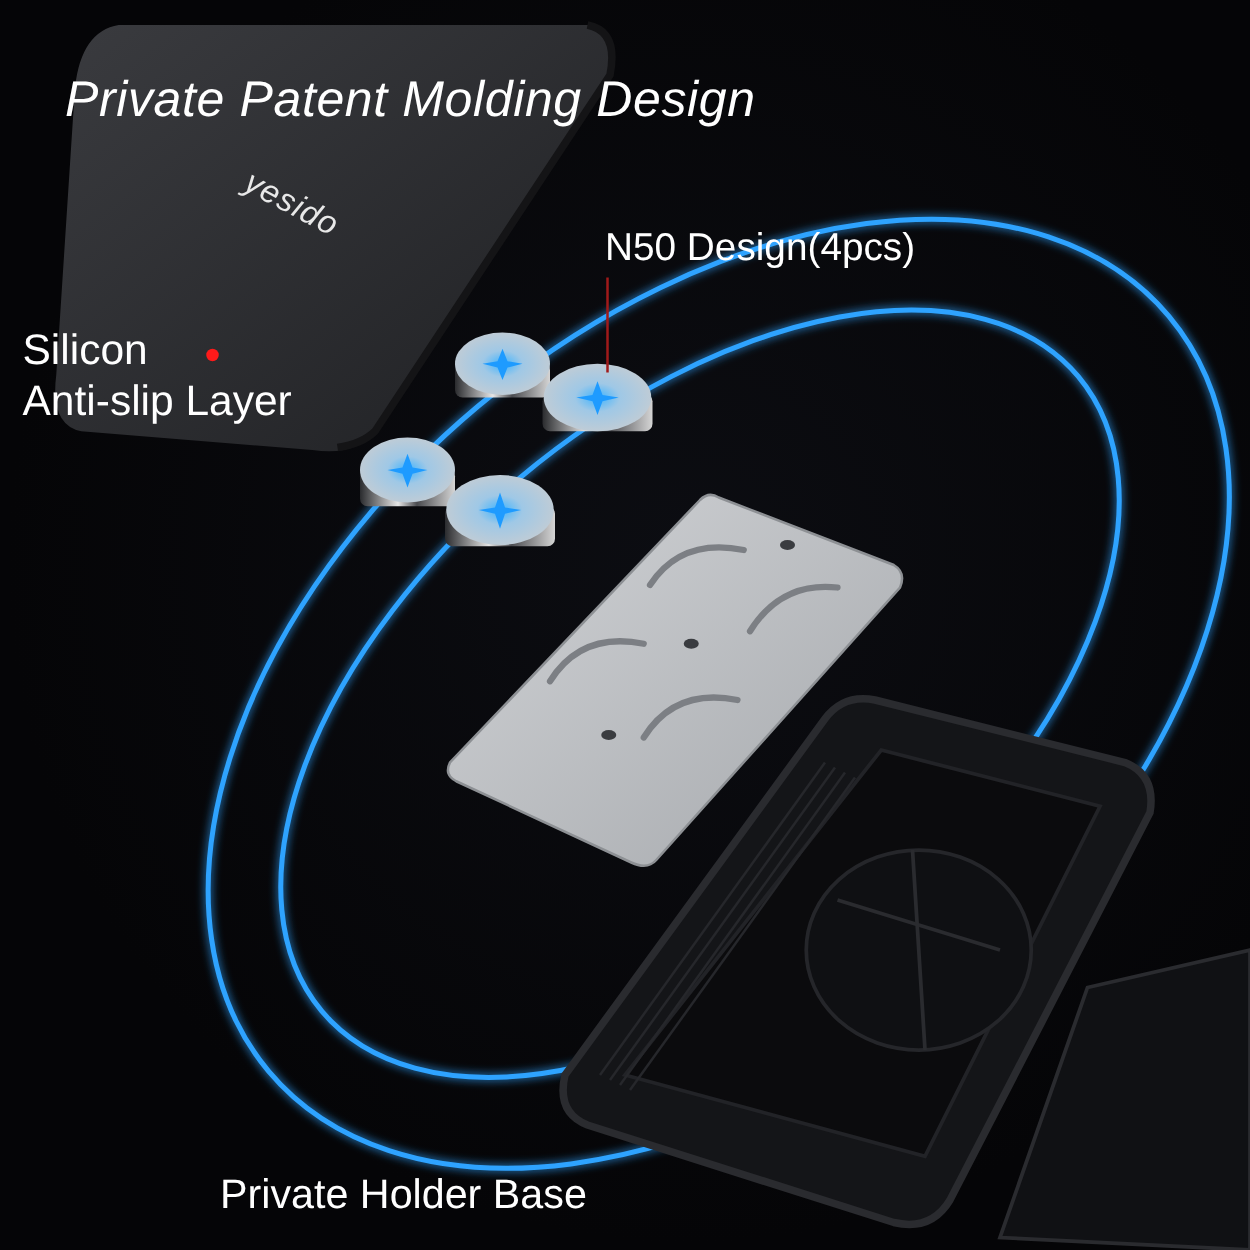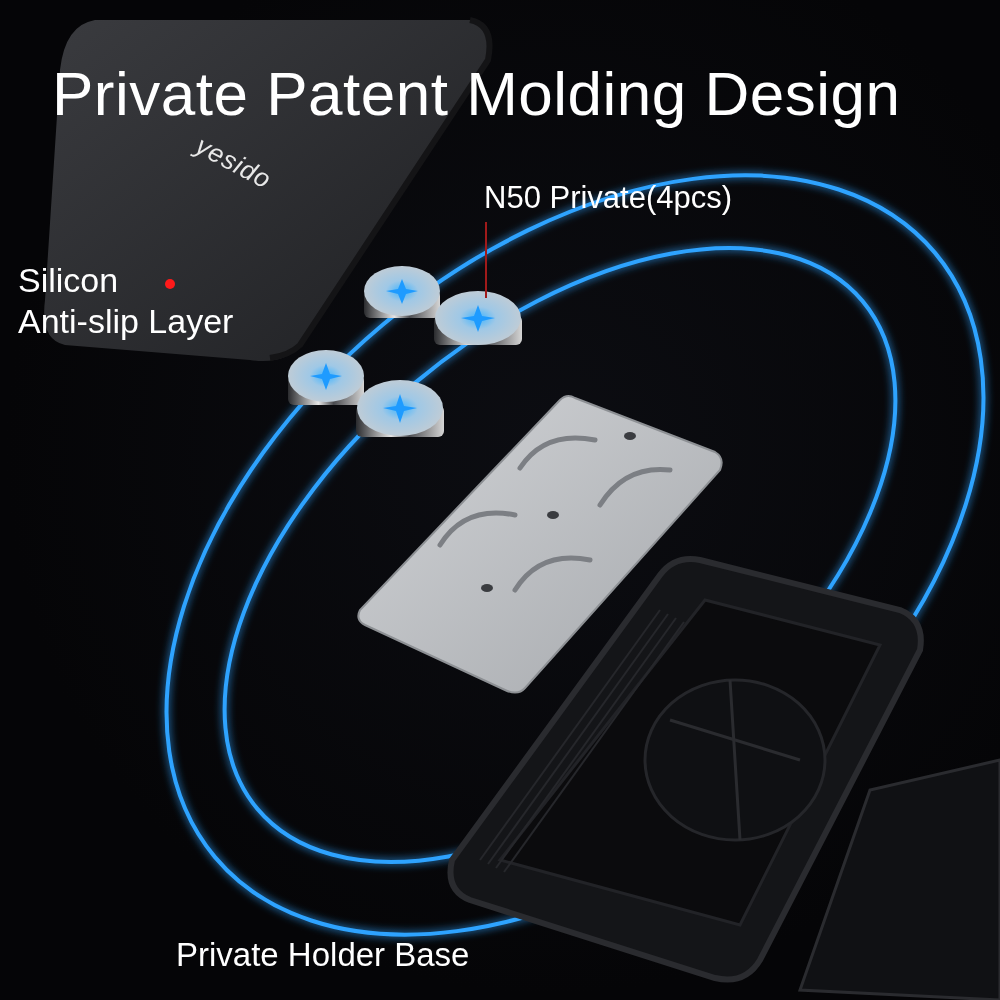--- a/index.html
+++ b/index.html
@@ -1,20 +1,20 @@
 <!DOCTYPE html>
 <html><head>
   <meta charset="utf-8">
   <style>
     html, body { margin: 0; padding: 0; background: #050507; }
     body { width: 1000px; height: 1000px; overflow: hidden; position: relative; font-family: "Liberation Sans", "DejaVu Sans", sans-serif; }
     .stage { position: absolute; left: 0; top: 0; width: 1000px; height: 1000px; background: radial-gradient(ellipse at 55% 45%, #0c0d12 0%, #050507 70%); }
     svg.art { position: absolute; left: 0; top: 0; width: 1000px; height: 1000px; }
     .label { position: absolute; color: #ffffff; white-space: nowrap; }
-    .title { left: 52px; top: 58px; font-size: 62px; letter-spacing: 0.5px; }
+    .title { left: 52px; top: 58px; font-size: 40px; letter-spacing: 0.5px; font-style: italic; }
     .magnets-label { left: 484px; top: 180px; font-size: 31px; }
     .silicon-label { left: 18px; top: 260px; font-size: 34px; line-height: 41px; }
     .base-label { left: 176px; top: 936px; font-size: 33px; }
     .brand { position: absolute; left: 205px; top: 130px; font-size: 26px; color: #e8e8e8; font-style: italic; transform: rotate(28deg); transform-origin: left top; letter-spacing: 1px; }
   </style>
 </head>
 <body>
 
 <div class="stage">
   <svg class="art" viewBox="0 0 1000 1000">
@@ -111,19 +111,19 @@
         <line x1="660" y1="610" x2="480" y2="860"></line>
         <line x1="668" y1="614" x2="488" y2="864"></line>
         <line x1="676" y1="618" x2="496" y2="868"></line>
         <line x1="684" y1="622" x2="504" y2="872"></line>
       </g>
     </g>
   </svg>
 
   <div class="brand">yesido</div>
   <div class="label title">Private Patent Molding Design</div>
-  <div class="label magnets-label">N50 Private(4pcs)</div>
+  <div class="label magnets-label">N50 Design(4pcs)</div>
   <div class="label base-label">Private Holder Base</div>
   <div class="label silicon-label">
     <div>Silicon</div>
     <div>Anti-slip Layer</div>
   </div>
 </div>
 
 </body></html>

